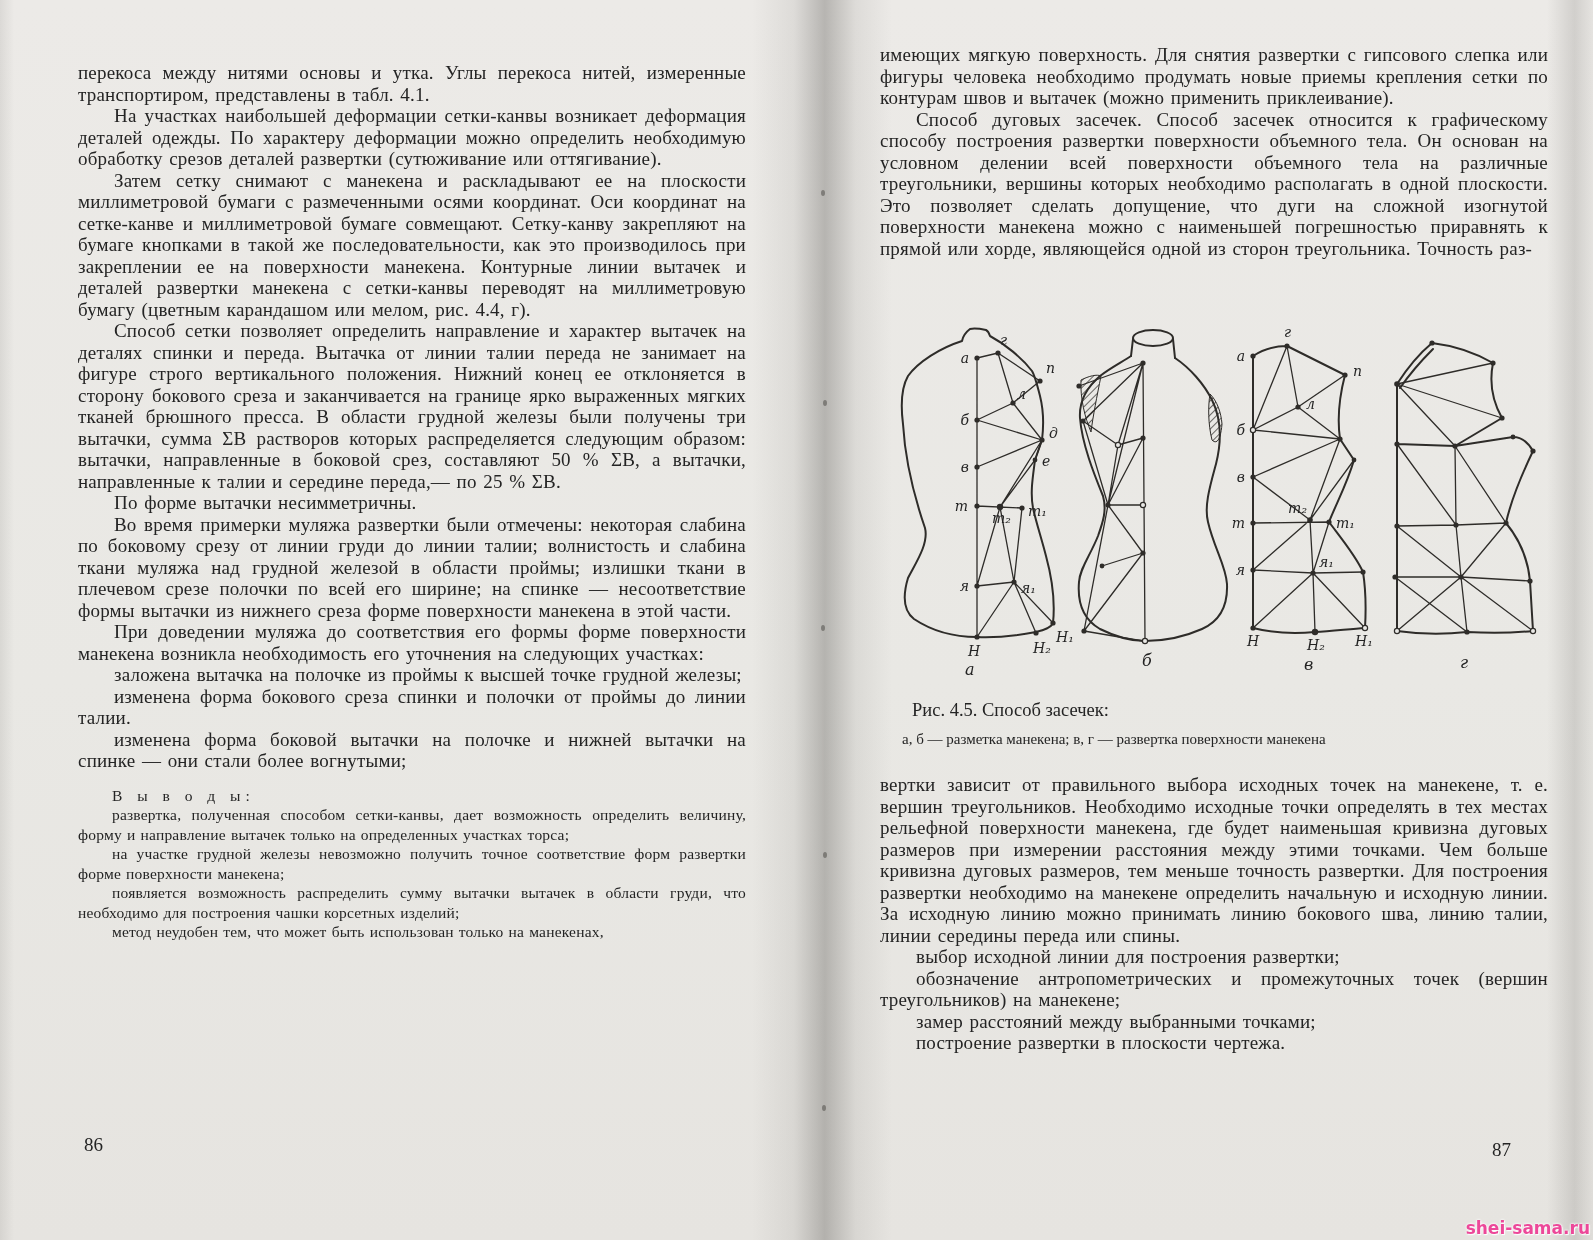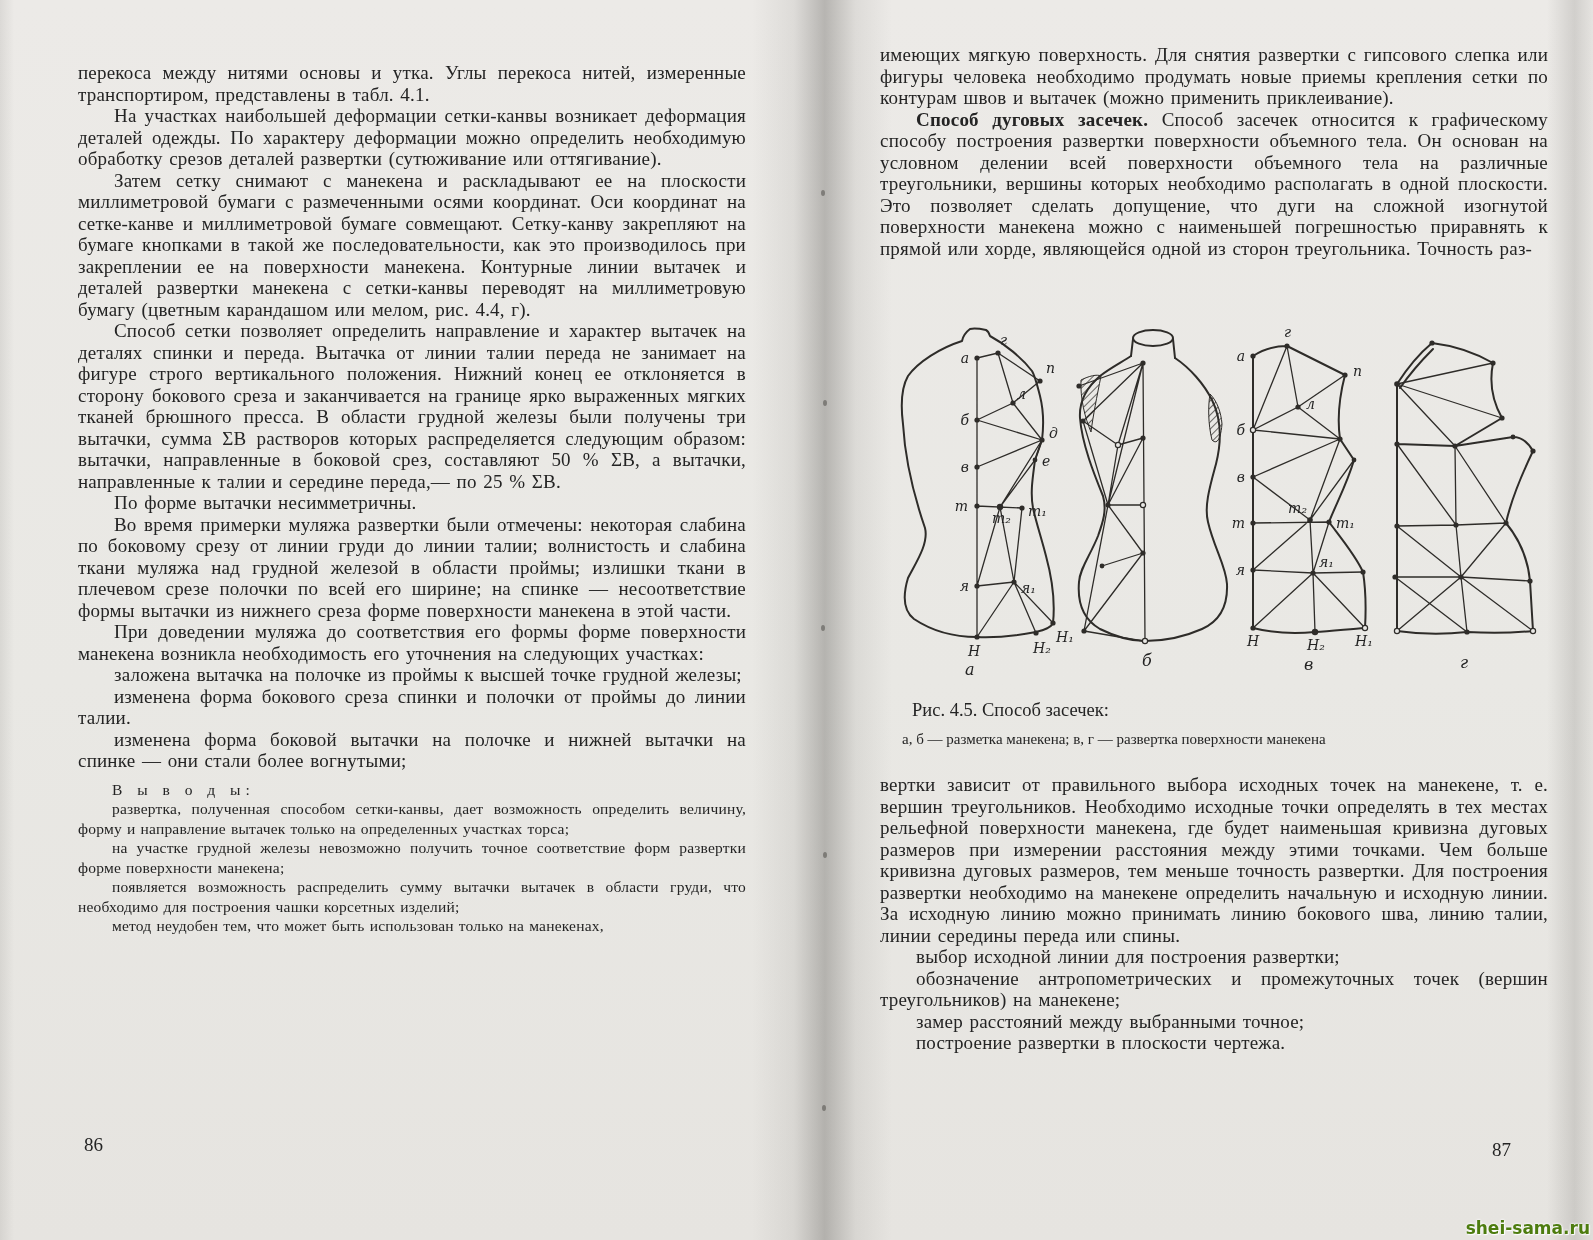--- a/index.html
+++ b/index.html
@@ -15,33 +15,33 @@
   .edge-left{position:absolute;left:0;top:0;width:14px;height:1240px;pointer-events:none;
     background:linear-gradient(90deg,rgba(70,68,64,.10) 0%,rgba(0,0,0,0) 100%);}
   .spk{position:absolute;width:4px;height:6px;border-radius:50%;background:rgba(58,55,50,.45)}
   .col{position:absolute;text-align:justify;font-size:19px;line-height:21.5px;
        letter-spacing:.2px;word-spacing:1.6px}
   .col p{margin:0;text-indent:36px}
   .col p.noind{text-indent:0}
   .left-col{left:78px;top:62px;width:668px}
   .rp-top{left:880px;top:44px;width:668px}
   .rp-bot{left:880px;top:774px;width:668px}
-  .bld{font-weight:bold}
-  .concl{margin-top:8px;font-size:15.5px;line-height:19.5px;word-spacing:1px}
+  .bld{font-weight:normal}
+  .concl{margin-top:14px;font-size:15.5px;line-height:19.5px;word-spacing:1px}
   .concl p{text-indent:34px}
   .concl-head{display:block;text-indent:34px;letter-spacing:5px}
   .figwrap{position:absolute;left:870px;top:316px;width:690px;height:368px}
   .figcap{position:absolute;left:902px;top:690px;width:640px}
   .figcap .t{font-size:18.5px;margin:10px}
   .figcap .s{font-size:15px;margin:3px 0 0 0}
   .pagenum{position:absolute;font-size:19px}
   #pn-left{left:84px;top:1134px}
   #pn-right{left:1492px;top:1139px}
   .watermark{position:absolute;right:3px;bottom:2px;font-family:"DejaVu Sans",sans-serif;
-    font-weight:bold;font-size:17px;color:#4d7c0f;
+    font-weight:bold;font-size:17px;color:#ec4899;
     text-shadow:0 0 2px #fff,0 0 3px #fff,1px 1px 0 rgba(255,255,255,.8)}
   svg .ln{stroke:#2e2c29;stroke-width:1.3;fill:none;stroke-linecap:round;stroke-linejoin:round}
   svg .ol{stroke:#2e2c29;stroke-width:2;fill:none;stroke-linecap:round;stroke-linejoin:round}
   svg .dot{fill:#2e2c29}
   svg .odot{fill:#e9e8e5;stroke:#2e2c29;stroke-width:1.2}
   svg text{font-family:"DejaVu Serif",serif;font-style:italic;font-size:14px;fill:#242424}
   svg text.sub{font-size:16px}
 </style>
 </head>
 <body>
@@ -212,18 +212,18 @@
 
 <div class="figcap">
   <p class="t">Рис. 4.5. Способ засечек:</p>
   <p class="s">а, б — разметка манекена; в, г — развертка поверхности манекена</p>
 </div>
 
 <div class="col rp-bot">
   <p class="noind">вертки зависит от правильного выбора исходных точек на манекене, т. е. вершин треугольников. Необходимо исходные точки определять в тех местах рельефной поверхности манекена, где будет наименьшая кривизна дуговых размеров при измерении расстояния между этими точками. Чем больше кривизна дуговых размеров, тем меньше точность развертки. Для построения развертки необходимо на манекене определить начальную и исходную линии. За исходную линию можно принимать линию бокового шва, линию талии, линии середины переда или спины.</p>
   <p>выбор исходной линии для построения развертки;</p>
   <p>обозначение антропометрических и промежуточных точек (вершин треугольников) на манекене;</p>
-  <p>замер расстояний между выбранными точное;</p>
+  <p>замер расстояний между выбранными точками;</p>
   <p>построение развертки в плоскости чертежа.</p>
 </div>
 <div class="pagenum" id="pn-right">87</div>
 
 <div class="watermark">shei-sama.ru</div>
 
 </body></html>

